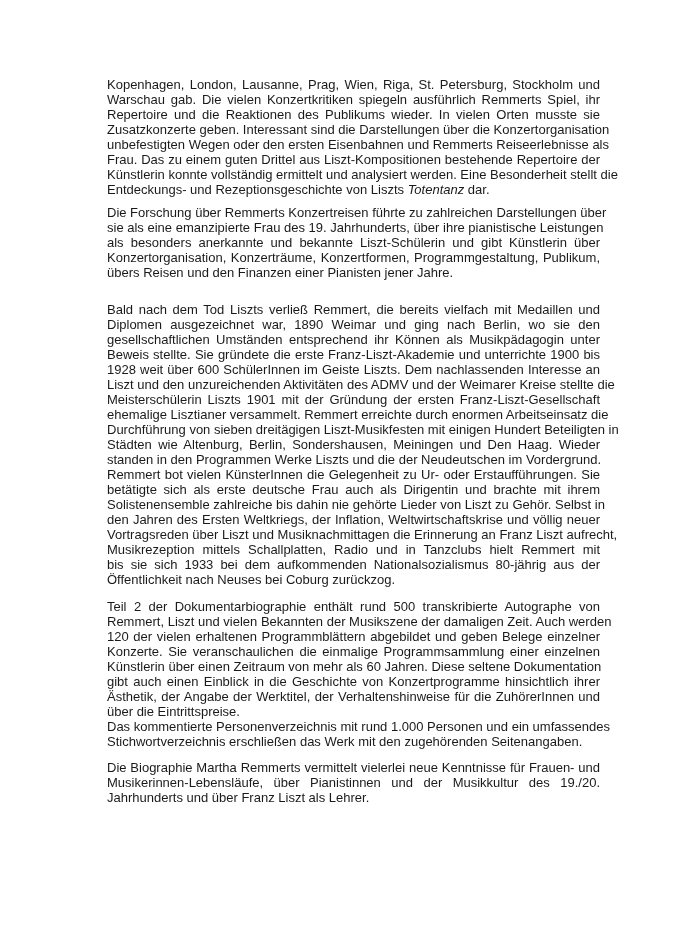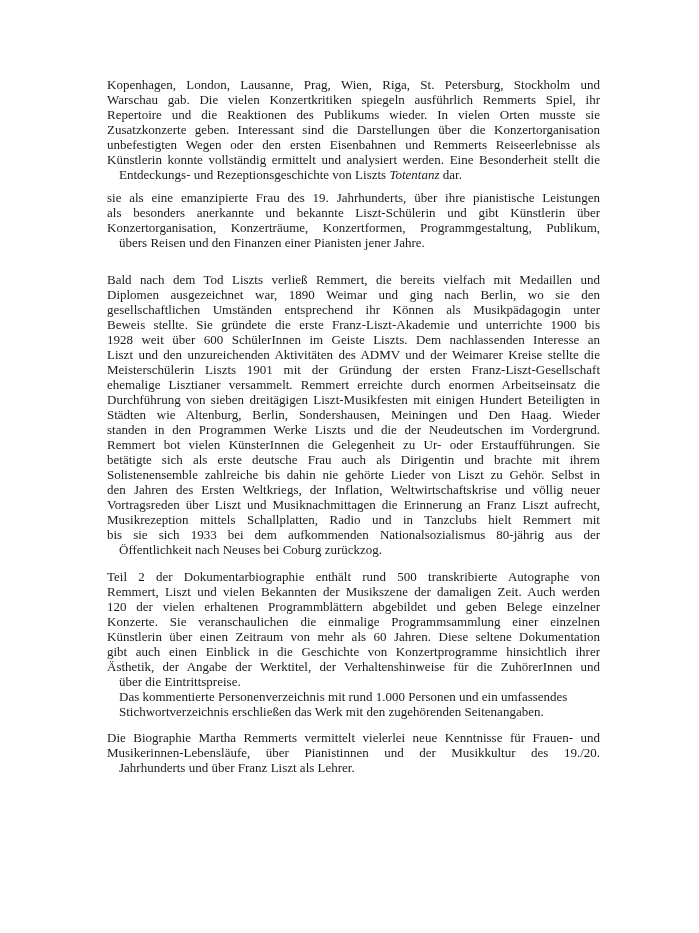--- a/index.html
+++ b/index.html
@@ -6,53 +6,55 @@
   body { width: 699px; height: 933px; position: relative; overflow: hidden; }
   .page {
     position: absolute;
     left: 107px;
     top: 77px;
     width: 493px;
     font-family: "Liberation Sans", sans-serif;
     font-size: 13px;
     color: #1a1a1a;
   }
-  .para { margin: 0; font-family: Liberation Serif, serif; }
+  .para { margin: 0; }
   .line {
     display: block;
     height: 15px;
     line-height: 15px;
     white-space: nowrap;
     text-align: justify;
     text-align-last: justify;
     overflow: visible;
   }
-  .line.last { text-align: center; text-align-last: left; margin-left: 12px; }
+  .line.last { text-align: center; text-align-last: left; }
   .p2 { margin-top: 8px; }
   .p3 { margin-top: 22px; }
   .p4 { margin-top: 12px; }
   .p5 { margin-top: 11px; }
   .it { font-style: italic; }
 </style>
 </head>
 <body>
 
 <div class="page">
 
   <p class="para p1">
     <span class="line">Kopenhagen, London, Lausanne, Prag, Wien, Riga, St. Petersburg, Stockholm und</span>
     <span class="line">Warschau gab. Die vielen Konzertkritiken spiegeln ausführlich Remmerts Spiel, ihr</span>
     <span class="line">Repertoire und die Reaktionen des Publikums wieder. In vielen Orten musste sie</span>
     <span class="line">Zusatzkonzerte geben. Interessant sind die Darstellungen über die Konzertorganisation</span>
     <span class="line">unbefestigten Wegen oder den ersten Eisenbahnen und Remmerts Reiseerlebnisse als</span>
+    <span class="line">Frau. Das zu einem guten Drittel aus Liszt-Kompositionen bestehende Repertoire der</span>
     <span class="line">Künstlerin konnte vollständig ermittelt und analysiert werden. Eine Besonderheit stellt die</span>
     <span class="line last"><span>Entdeckungs- und Rezeptionsgeschichte von Liszts </span><span class="it">Totentanz</span><span> dar.</span></span>
   </p>
 
   <p class="para p2">
+    <span class="line">Die Forschung über Remmerts Konzertreisen führte zu zahlreichen Darstellungen über</span>
     <span class="line">sie als eine emanzipierte Frau des 19. Jahrhunderts, über ihre pianistische Leistungen</span>
     <span class="line">als besonders anerkannte und bekannte Liszt-Schülerin und gibt Künstlerin über</span>
     <span class="line">Konzertorganisation, Konzerträume,  Konzertformen, Programmgestaltung, Publikum,</span>
     <span class="line last">übers Reisen und den Finanzen einer Pianisten jener Jahre.</span>
   </p>
 
   <p class="para p3">
     <span class="line">Bald nach dem Tod Liszts verließ Remmert, die bereits vielfach mit Medaillen und</span>
     <span class="line">Diplomen ausgezeichnet war, 1890 Weimar und ging nach Berlin, wo sie den</span>
     <span class="line">gesellschaftlichen Umständen entsprechend ihr Können als Musikpädagogin unter</span>

